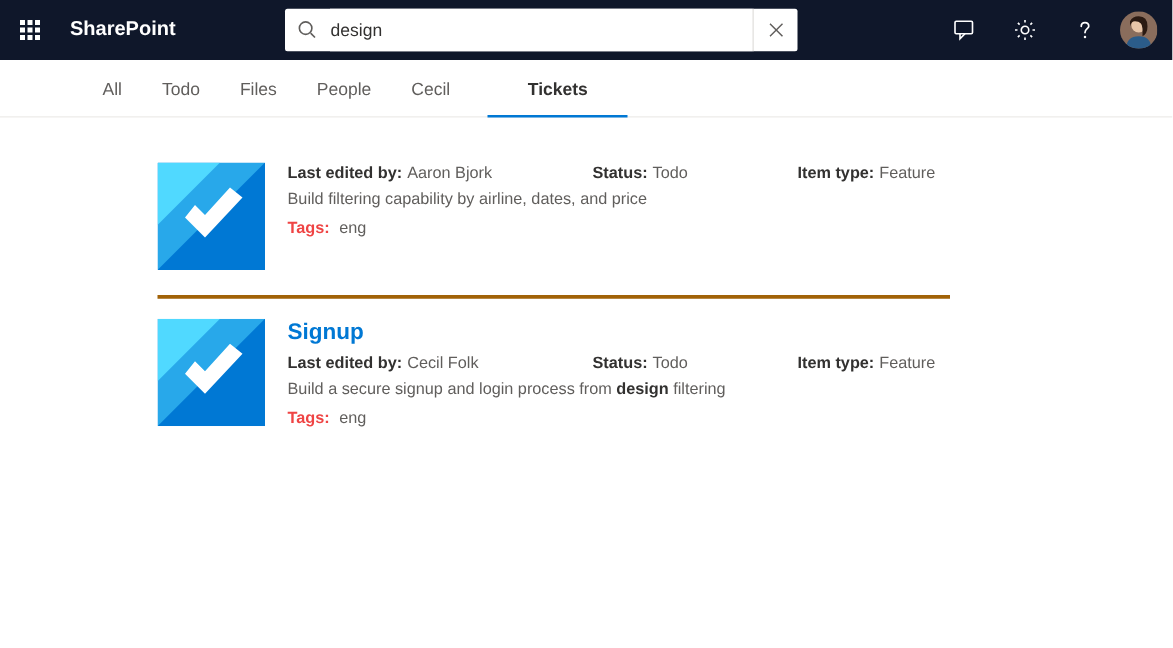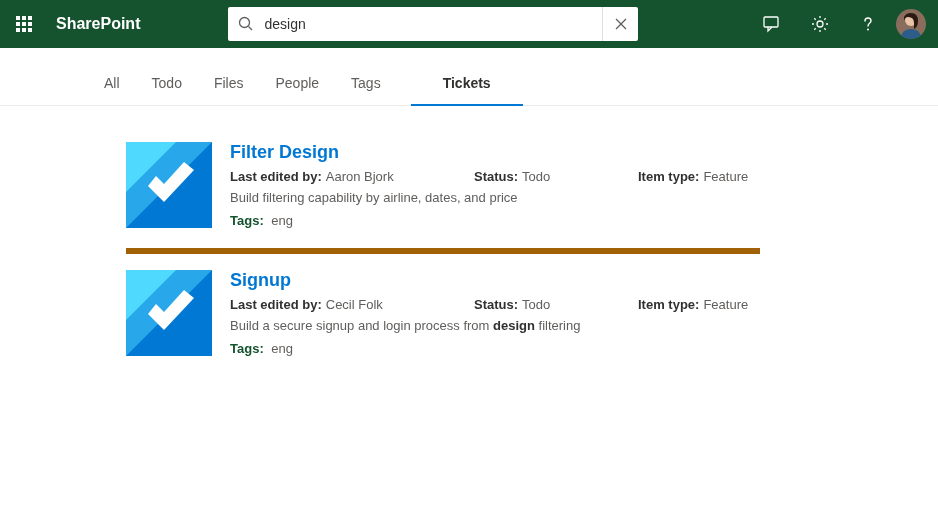--- a/index.html
+++ b/index.html
@@ -1,62 +1,62 @@
 <!DOCTYPE html>
 <html><head>
   <meta charset="utf-8">
   <style>
     * { margin: 0; padding: 0; box-sizing: border-box; }
     body { font-family: "Segoe UI", -apple-system, sans-serif; font-size: 14px; color: #323130; background: #fff; width: 938px; }
     
     
     .header {
       height: 48px;
-      background: #14532d;
+      background: #0f172a;
       display: flex;
       align-items: center;
       color: #fff;
     }
     .waffle { width: 48px; height: 48px; display:flex; align-items:center; justify-content:center; cursor:pointer; }
     .waffle-grid { display: grid; grid-template-columns: repeat(3, 4px); grid-gap: 2px; }
     .waffle-grid span { width: 4px; height: 4px; background: #fff; }
     .brand { font-size: 16px; font-weight: 600; margin-left: 8px; flex: 0 0 auto; }
     .header-spacer-left { width: 88px; }
     .search-wrap { display:flex; align-items:center; height: 34px; background:#fff; width: 410px; border-radius:2px; }
     .search-icon-box { width: 36px; display:flex; align-items:center; justify-content:center; }
     .search-input { flex:1; border:none; outline:none; font-size:14px; height:100%; color:#323130; }
     .search-clear { width: 36px; height:100%; display:flex; align-items:center; justify-content:center; cursor:pointer; border-left: 1px solid #e1dfdd; }
     .header-right { margin-left:auto; display:flex; align-items:center; height:100%; }
     .hdr-btn { width:48px; height:48px; display:flex; align-items:center; justify-content:center; cursor:pointer; }
     .avatar { width:30px; height:30px; border-radius:50%; overflow:hidden; margin: 0 12px 0 4px; cursor:pointer; }
     .avatar svg { width:100%; height:100%; display:block; }
     
     
-    .tabs { display:flex; align-items:flex-end; height:58px; border-bottom:1px solid #edebe9; padding-left: 100px; }
+    .tabs { display:flex; align-items:flex-end; height:46px; border-bottom:1px solid #edebe9; padding-left: 78px; }
     .tab { padding: 0 4px 14px 4px; margin-right: 24px; font-size:14px; color:#605e5c; cursor:pointer; position:relative; }
     .tab.active { color:#323130; font-weight:600; }
     .tab.active::after { content:""; position:absolute; left:-28px; right:-28px; bottom:-1px; height:2px; background:#0078d4; }
     
     
     .results { padding: 36px 0 0 126px; width: 760px; }
     .result { display:flex; padding: 0 0 20px 0; }
-    .result + .result { border-top:6px solid #a16207; padding-top: 16px; }
+    .result + .result { border-top:3px solid #a16207; padding-top: 16px; }
     .thumb { width:86px; height:86px; flex:0 0 86px; margin-right: 18px; position:relative; overflow:hidden; }
     .thumb svg { width:100%; height:100%; display:block; }
     .result-body { flex:1; }
     .result-title { color:#0078d4; font-size:18px; font-weight:600; margin-bottom:6px; cursor:pointer; }
     .meta-row { display:flex; margin-bottom:6px; font-size:13px; color:#605e5c;gap:48px; }
     .meta-item { display:flex; }
     .meta-item:nth-child(1) { width: 196px; }
     .meta-item:nth-child(2) { width: 116px; }
     .meta-label { font-weight:600; color:#323130; margin-right:4px; }
     .desc { font-size:13px; color:#605e5c; margin-bottom:8px; }
     .desc .hl { font-weight:600; color:#323130; }
     .tags-row { font-size:13px; color:#605e5c; }
-    .tags-label { font-weight:600; color:#14532d; margin-right:4px; }
+    .tags-label { font-weight:600; color:#ef4444; margin-right:4px; }
   </style>
 </head>
 <body>
 
 <div class="header">
   <div class="waffle">
     <div class="waffle-grid">
       <span></span>
         <span></span>
         <span></span>
@@ -113,37 +113,36 @@
       </svg>
     </div>
   </div>
 </div>
 
 <div class="tabs">
   <div class="tab">All</div>
   <div class="tab">Todo</div>
   <div class="tab">Files</div>
   <div class="tab">People</div>
-  <div class="tab">Tags</div>
+  <div class="tab">Cecil</div>
   <div class="tab active" style="margin-left:30px;text-align:right;">Tickets</div>
 </div>
 
 <div class="results">
 
   <div class="result">
     <div class="thumb">
       <svg viewBox="0 0 86 86">
         <rect width="86" height="86" fill="#0078d4"></rect>
         <polygon points="0,0 86,0 0,86" fill="#28a8ea"></polygon>
         <polygon points="0,0 50,0 0,50" fill="#50d9ff"></polygon>
         <path d="M22 44 L38 60 L68 28 L58 20 L38 42 L30 34 Z" fill="#fff"></path>
       </svg>
     </div>
     <div class="result-body">
-      <div class="result-title">Filter Design</div>
       <div class="meta-row">
         <div class="meta-item">
           <span class="meta-label">Last edited by:</span>
           <span>Aaron Bjork</span>
         </div>
         <div class="meta-item">
           <span class="meta-label">Status:</span>
           <span>Todo</span>
         </div>
         <div class="meta-item">

